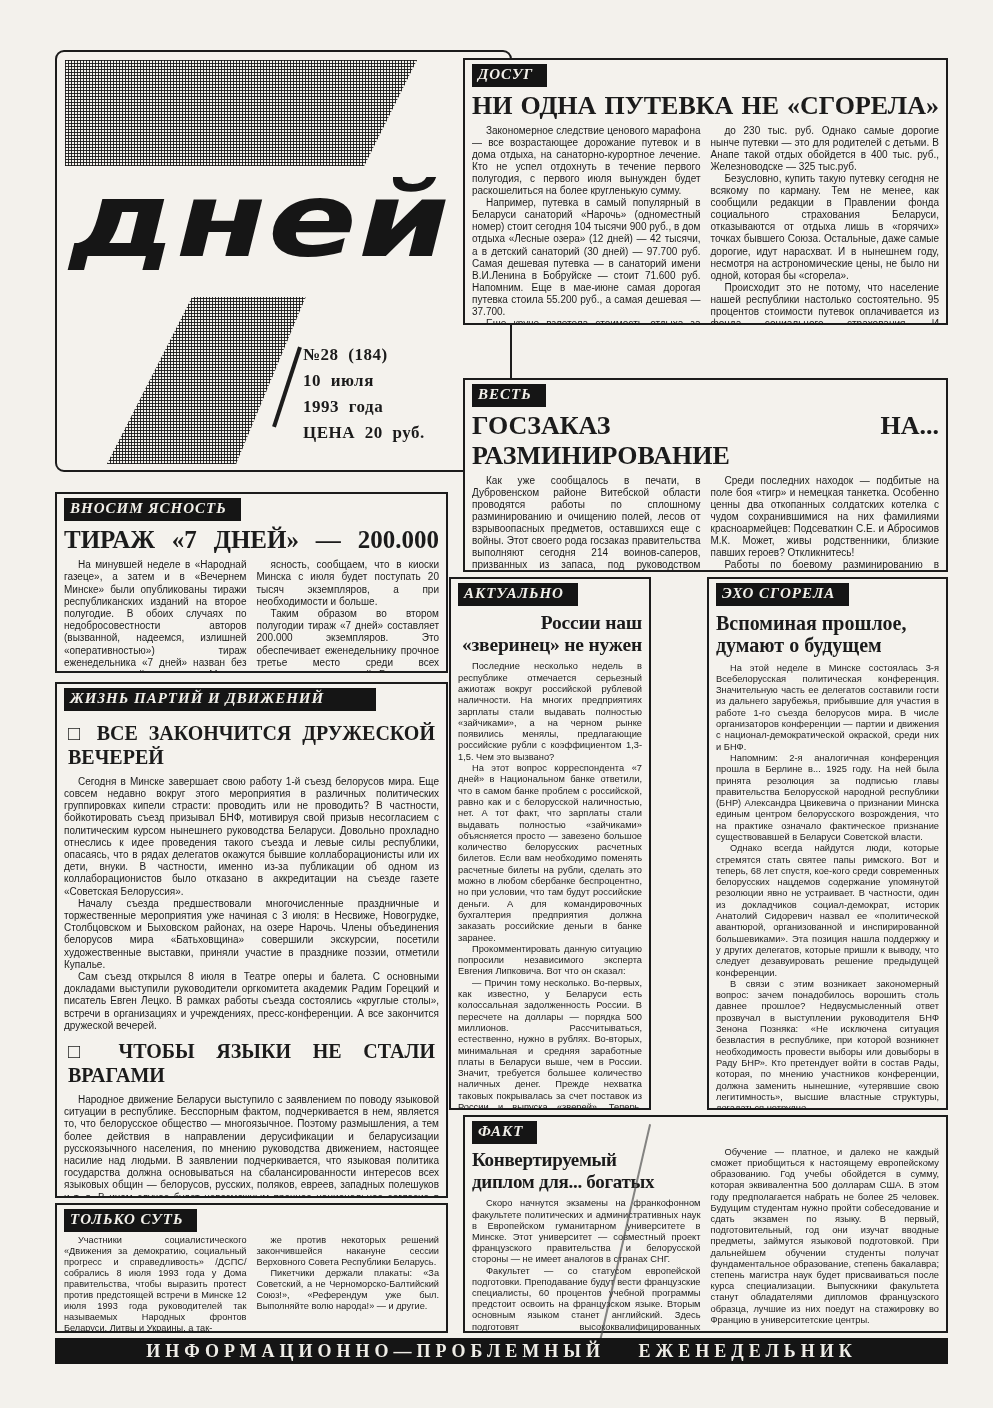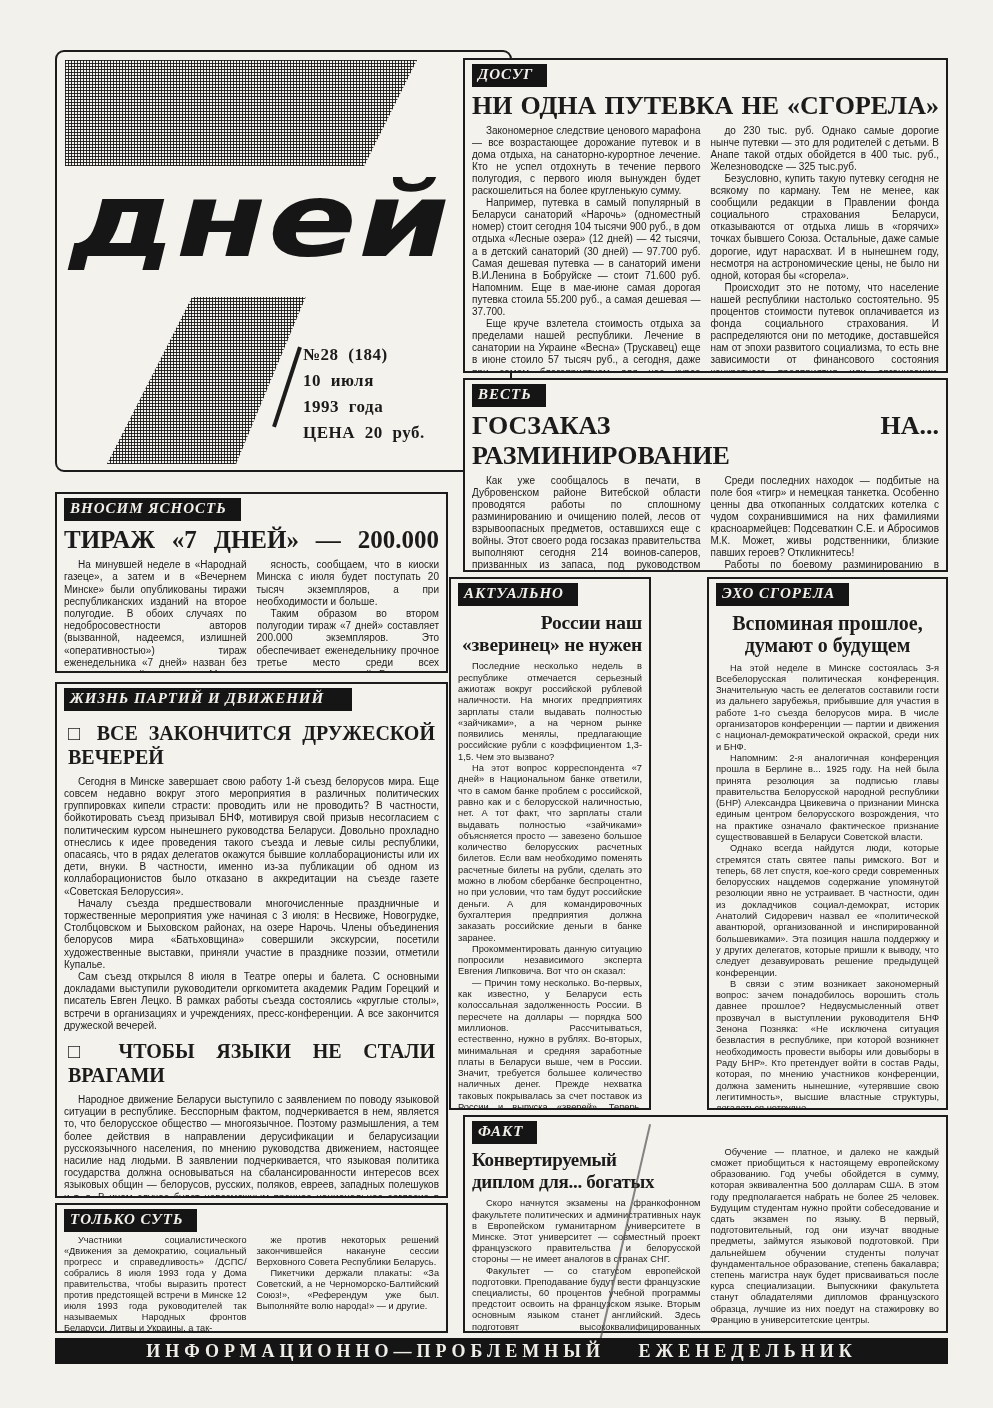--- a/index.html
+++ b/index.html
@@ -10,21 +10,21 @@
   .tag{display:inline-block;background:#151515;color:#f2f0ea;font:italic 700 15px/1.25 "Liberation Serif","DejaVu Serif",serif;
        padding:1px 14px 3px 6px;letter-spacing:1px;margin:1px 0 3px 0;}
   .bt p{margin:0;text-align:justify;text-indent:14px;}
   .cols{display:flex;gap:10px;}
   .col{flex:1 1 0;min-width:0;}
   .by{font:700 12px/1.3 "Liberation Serif","DejaVu Serif",serif;margin-top:5px;text-indent:14px;}
   .hl-spread{font:700 26px/1.15 "Liberation Serif","DejaVu Serif",serif;text-align:justify;text-align-last:justify;margin:1px 0 4px;}
   .hl-vnosim{font:700 25px/1.1 "Liberation Serif","DejaVu Serif",serif;text-align:justify;text-align-last:justify;margin:2px 0 6px;}
   .hl-sub{font:700 20px/1.2 "Liberation Serif","DejaVu Serif",serif;text-align:justify;text-align-last:justify;margin:7px 4px 7px;}
   .hl-col{font:700 19.5px/1.12 "Liberation Serif","DejaVu Serif",serif;margin:3px 0 6px;letter-spacing:-0.2px;text-align:right;}
-  .hl-echo{font:700 20px/1.12 "Liberation Serif","DejaVu Serif",serif;margin:3px 0 6px;text-align:center;}
+  .hl-echo{font:700 20px/1.12 "Liberation Serif","DejaVu Serif",serif;margin:3px 0 6px;}
   .hl-fakt{font:700 19px/1.15 "Liberation Serif","DejaVu Serif",serif;margin:2px 0 6px;letter-spacing:-0.3px;}
   
   .s-dosug p{font-size:10px;line-height:12.1px;}
   .s-vest p{font-size:10px;line-height:12.1px;}
   .s-vnosim p{font-size:10px;line-height:12.2px;}
   .s-zhizn p{font-size:10px;line-height:12.2px;}
   .s-tolko p{font-size:9.2px;line-height:11px;}
   .s-akt p{font-size:9.3px;line-height:11.3px;}
   .s-echo p{font-size:9.3px;line-height:11.3px;}
   .s-fakt p{font-size:9.3px;line-height:11.2px;}
@@ -58,21 +58,21 @@
     <div class="hatch seven-stem"></div>
     <div class="issue-slash"></div>
     <div class="issue-info">
       <div>№28 (184)</div>
       <div>10 июля</div>
       <div>1993 года</div>
       <div>ЦЕНА 20 руб.</div>
     </div>
   </div>
 
-  <div class="box s-dosug" style="left:463px;top:58px;width:485px;height:315px;">
+  <div class="box s-dosug" style="left:463px;top:58px;width:485px;height:267px;">
     <div class="pad">
       <span class="tag">ДОСУГ</span>
       <div class="hl-spread">НИ ОДНА ПУТЕВКА НЕ «СГОРЕЛА»</div>
       <div class="cols bt">
         <div class="col">
           <p>Закономерное следствие ценового марафона — все возрастающее дорожание путевок и в дома отдыха, на санаторно-курортное лечение. Кто не успел отдохнуть в течение первого полугодия, с первого июля вынужден будет раскошелиться на более кругленькую сумму.</p>
           <p>Например, путевка в самый популярный в Беларуси санаторий «Нарочь» (одноместный номер) стоит сегодня 104 тысячи 900 руб., в дом отдыха «Лесные озера» (12 дней) — 42 тысячи, а в детский санаторий (30 дней) — 97.700 руб. Самая дешевая путевка — в санаторий имени В.И.Ленина в Бобруйске — стоит 71.600 руб. Напомним. Еще в мае-июне самая дорогая путевка стоила 55.200 руб., а самая дешевая — 37.700.</p>
           <p>Еще круче взлетела стоимость отдыха за пределами нашей республики. Лечение в санатории на Украине «Весна» (Трускавец) еще в июне стоило 57 тысяч руб., а сегодня, даже при самом благоприятном для нас курсе «зайчика», — 112 тыс. рублей. В Крыму стоимость путевки в санаторий «Золотой пляж» подпрыгнула с 55</p>
         </div>
         <div class="col">
@@ -113,21 +113,21 @@
         <div class="col">
           <p>ясность, сообщаем, что в киоски Минска с июля будет поступать 20 тысяч экземпляров, а при необходимости и больше.</p>
           <p>Таким образом во втором полугодии тираж «7 дней» составляет 200.000 экземпляров. Это обеспечивает еженедельнику прочное третье место среди всех периодических изданий Беларуси, а среди еженедельников — первое.</p>
         </div>
       </div>
     </div>
   </div>
 
   <div class="box s-zhizn" style="left:55px;top:682px;width:393px;height:516px;">
     <div class="pad bt">
-      <span class="tag" style="padding-right:28px;">ЖИЗНЬ ПАРТИЙ И ДВИЖЕНИЙ</span>
+      <span class="tag" style="padding-right:52px;">ЖИЗНЬ ПАРТИЙ И ДВИЖЕНИЙ</span>
       <div class="hl-sub"><span>□</span> <span>ВСЕ ЗАКОНЧИТСЯ ДРУЖЕСКОЙ ВЕЧЕРЕЙ</span></div>
       <p>Сегодня в Минске завершает свою работу 1-й съезд белорусов мира. Еще совсем недавно вокруг этого мероприятия в различных политических группировках кипели страсти: проводить или не проводить? В частности, бойкотировать съезд призывал БНФ, мотивируя свой призыв несогласием с политическим курсом нынешнего руководства Беларуси. Довольно прохладно отнеслись к идее проведения такого съезда и левые силы республики, опасаясь, что в рядах делегатов окажутся бывшие коллаборационисты или их дети, внуки. В частности, именно из-за публикации об одном из коллаборационистов было отказано в аккредитации на съезде газете «Советская Белоруссия».</p>
       <p>Началу съезда предшествовали многочисленные праздничные и торжественные мероприятия уже начиная с 3 июля: в Несвиже, Новогрудке, Столбцовском и Быховском районах, на озере Нарочь. Члены объединения белорусов мира «Батьховщина» совершили экскурсии, посетили художественные выставки, приняли участие в празднике поэзии, отметили Купалье.</p>
       <p>Сам съезд открылся 8 июля в Театре оперы и балета. С основными докладами выступили руководители оргкомитета академик Радим Горецкий и писатель Евген Лецко. В рамках работы съезда состоялись «круглые столы», встречи в организациях и учреждениях, пресс-конференции. А все закончится дружеской вечерей.</p>
       <div class="hl-sub"><span>□</span> <span>ЧТОБЫ ЯЗЫКИ НЕ СТАЛИ ВРАГАМИ</span></div>
       <p>Народное движение Беларуси выступило с заявлением по поводу языковой ситуации в республике. Бесспорным фактом, подчеркивается в нем, является то, что белорусское общество — многоязычное. Поэтому размышления, а тем более действия в направлении дерусификации и беларусизации русскоязычного населения, по мнению руководства движением, настоящее насилие над людьми. В заявлении подчеркивается, что языковая политика государства должна основываться на сбалансированности интересов всех языковых общин — белорусов, русских, поляков, евреев, западных полешуков и т. д. В ином случае будет невозможным прочное национальное согласие в обществе.</p>
       
       
       
     </div>

